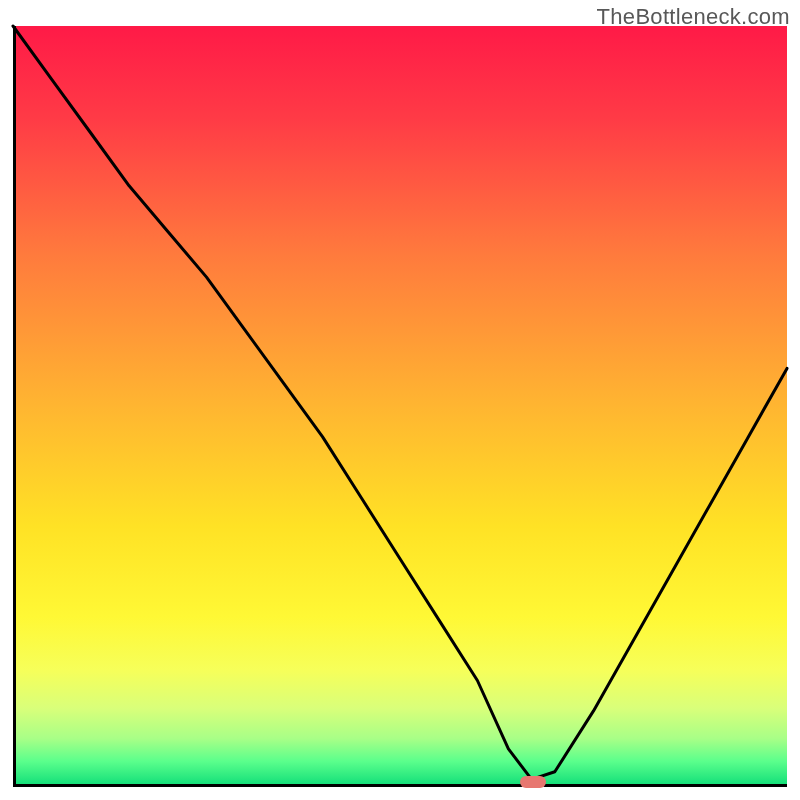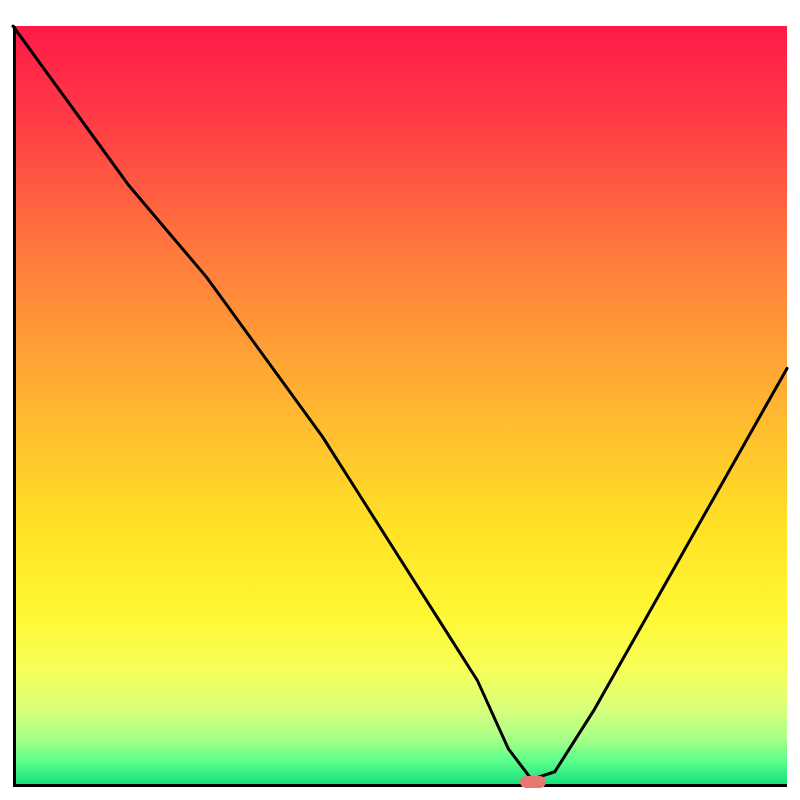--- a/index.html
+++ b/index.html
@@ -73,13 +73,14 @@
         </linearGradient>
     </defs>
     <rect x="16" y="26" width="771" height="758" fill="url(#bg-grad)"></rect>
     <path id="curve" fill="none" stroke="#000" stroke-width="3" stroke-linejoin="round" stroke-linecap="round" d="M13.0 26.0 L51.7 79.3 L90.4 132.5 L129.1 185.8 L167.8 231.5 L206.5 277.1 L245.2 330.4 L283.9 383.7 L322.6 436.9 L361.3 497.8 L400.0 558.7 L438.7 619.6 L477.4 680.5 L508.4 748.9 L531.6 779.4 L554.8 771.8 L593.5 710.9 L632.2 642.4 L670.9 573.9 L709.6 505.4 L748.3 436.9 L787.0 368.4"></path>
   </svg>
 
   <div class="frame"></div>
 
   <div class="pill" id="pill" style="width: 26px; height: 12px; left: 520.128px; top: 775.673px; background: rgb(231, 119, 112);"></div>
 
+  <div class="watermark">TheBottleneck.com</div>
 </div>
 
 </body></html>

